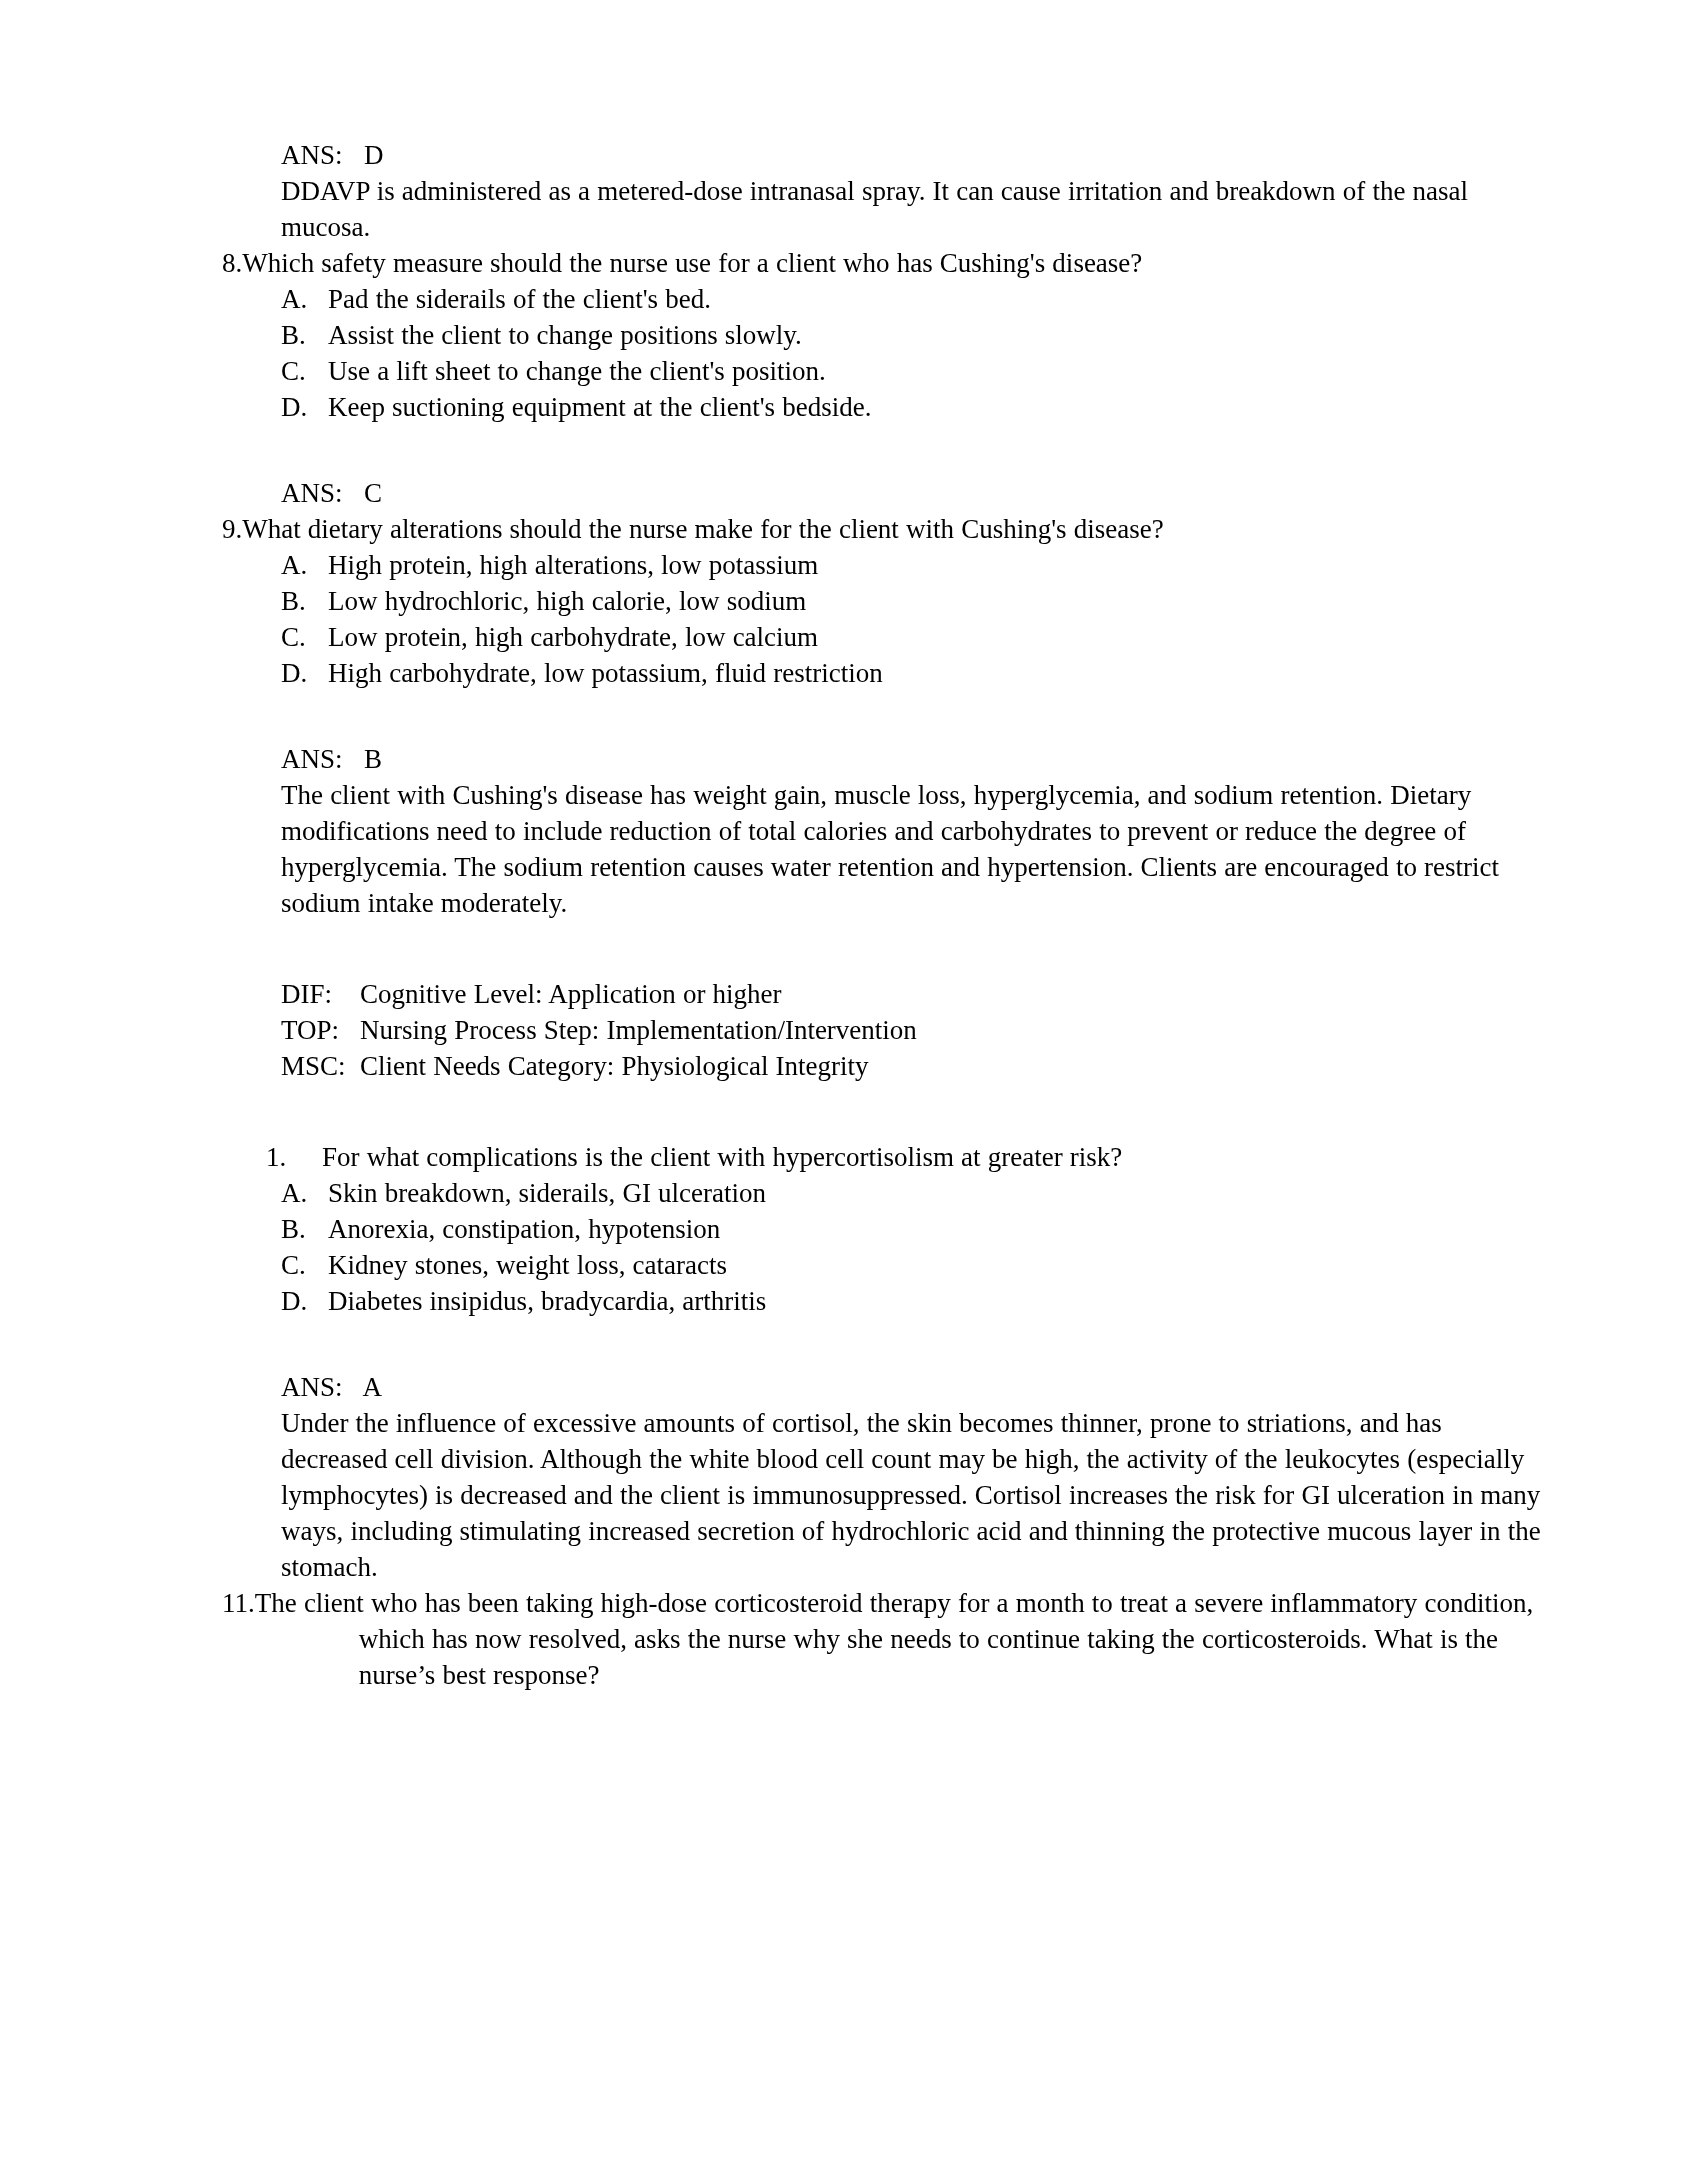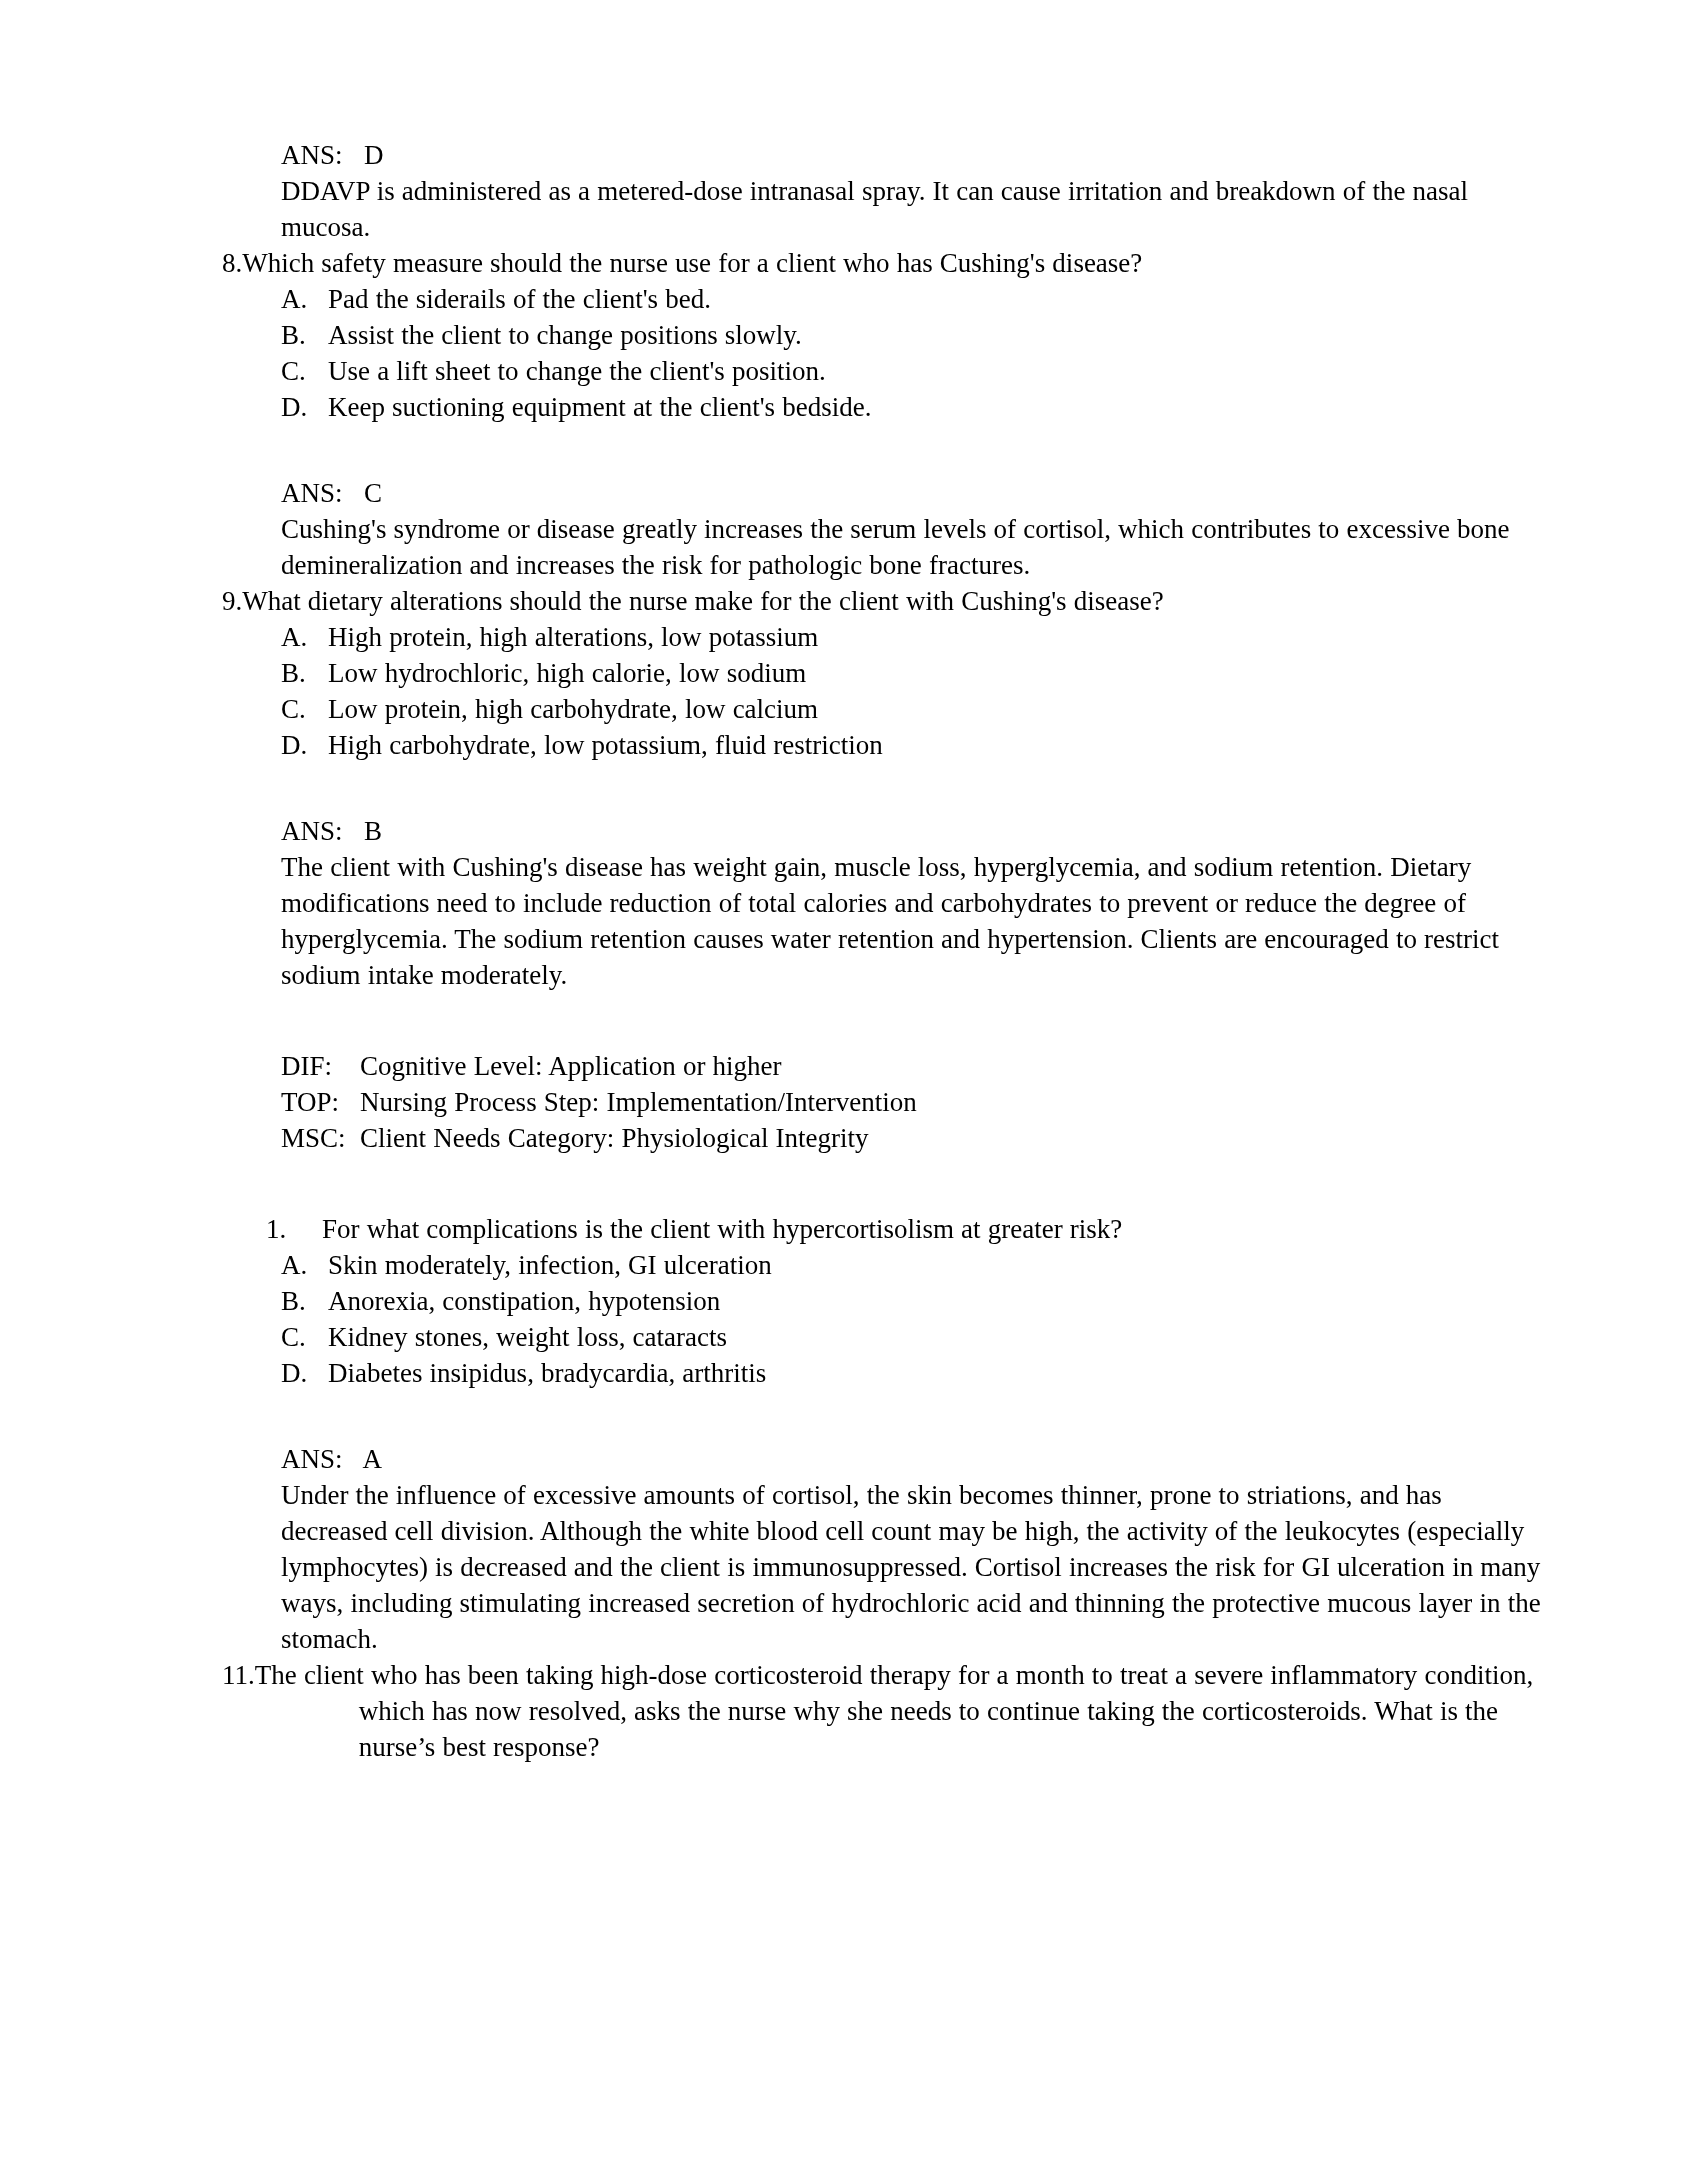--- a/index.html
+++ b/index.html
@@ -154,21 +154,20 @@
     </div>
     <div class="option">
       <span class="opt-letter">D.</span>
       <span class="opt-text">Keep suctioning equipment at the client's bedside.</span>
     </div>
 
     <div class="gap-md"></div>
 
     <div class="body-block">
       <div class="line ans-line">ANS:   C</div>
-      <p class="para">Cushing's syndrome or disease greatly increases the serum levels of cortisol, which contributes to excessive bone demineralization and increases the risk for pathologic bone fractures.</p>
     </div>
 
     <div class="question">
       <span class="q-num">9.</span>
       <p class="qtext">What dietary alterations should the nurse make for the client with Cushing's disease?</p>
     </div>
     <div class="option">
       <span class="opt-letter">A.</span>
       <span class="opt-text">High protein, high alterations, low potassium</span>
     </div>
@@ -208,21 +207,21 @@
     </div>
 
     <div class="gap-lg"></div>
 
     <div class="question q-wide">
       <span class="q-num">1.</span>
       <p class="qtext">For what complications is the client with hypercortisolism at greater risk?</p>
     </div>
     <div class="option">
       <span class="opt-letter">A.</span>
-      <span class="opt-text">Skin moderately, infection, GI ulceration</span>
+      <span class="opt-text">Skin breakdown, siderails, GI ulceration</span>
     </div>
     <div class="option">
       <span class="opt-letter">B.</span>
       <span class="opt-text">Anorexia, constipation, hypotension</span>
     </div>
     <div class="option">
       <span class="opt-letter">C.</span>
       <span class="opt-text">Kidney stones, weight loss, cataracts</span>
     </div>
     <div class="option">

